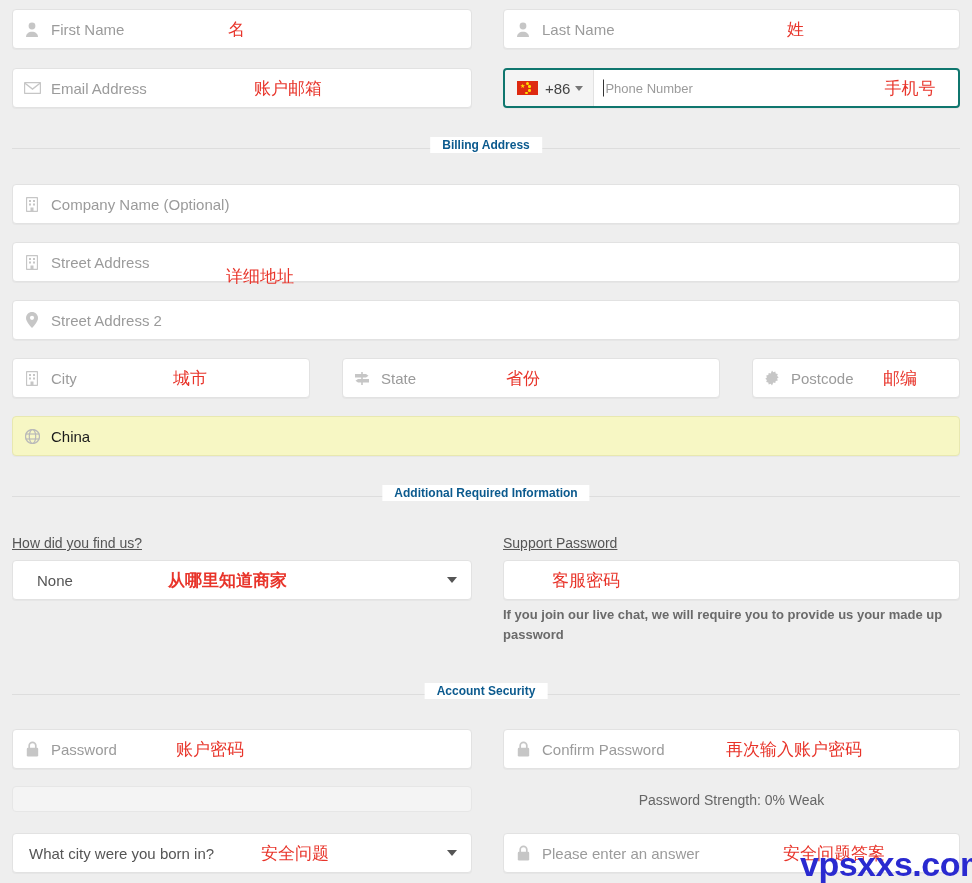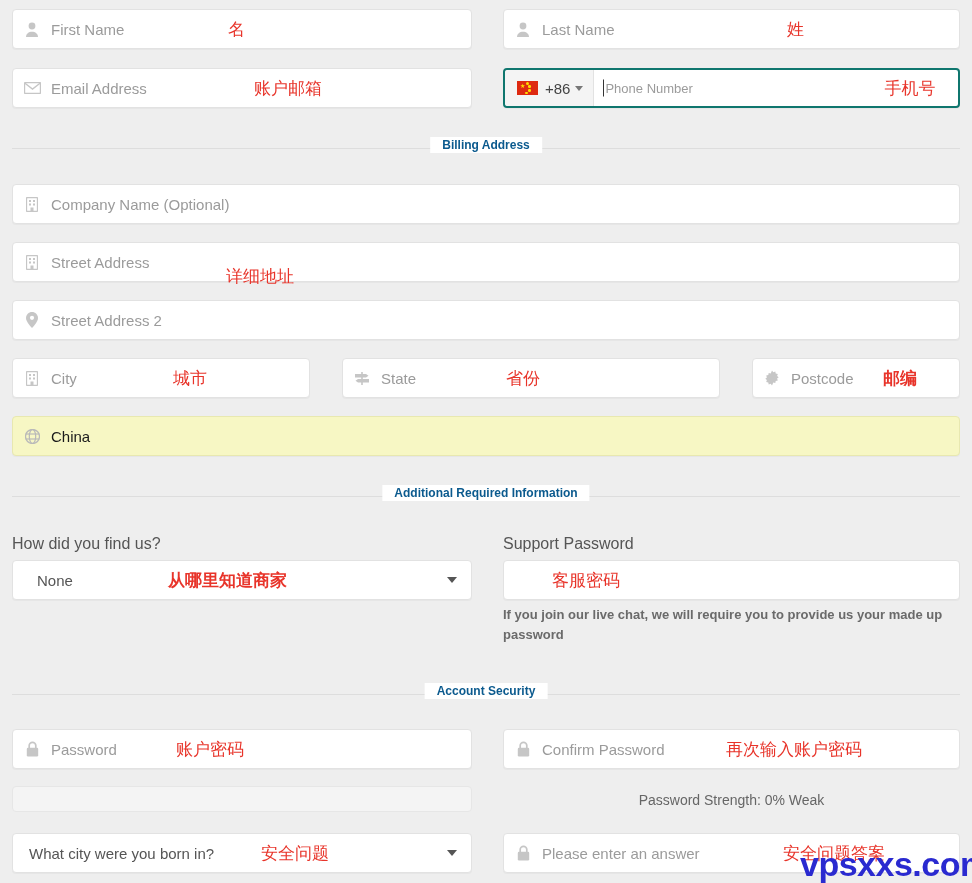--- a/index.html
+++ b/index.html
@@ -105,22 +105,23 @@
     font-weight: bold;
     font-size: 12px;
     padding: 1px 12px;
     white-space: nowrap;
   }
 
   
   .lbl {
     position: absolute;
     color: #555555;
-    font-size: 16px;
-    white-space: nowrap;
+    font-size: 14px;
+    white-space: nowrap;
+    text-decoration: underline;
   }
   .helptext {
     position: absolute;
     color: #6a6a6a;
     font-size: 13px;
     font-weight: bold;
     line-height: 20px;
     width: 470px;
   }
   .centerlbl {
@@ -364,21 +365,21 @@
     <span class="cn" style="left:163px;">省份</span>
   </div>
 
   <div class="field" style="left:752px; top:358px; width:208px;">
     <span class="ico">
       <svg width="16" height="16" viewBox="0 0 16 16">
           <path d="M8 0.6l1.3 1.6 2-0.7 0.4 2.1 2.1 0.4-0.7 2 1.6 1.3-1.6 1.3 0.7 2-2.1 0.4-0.4 2.1-2-0.7L8 15.4 6.7 13.8l-2 0.7-0.4-2.1-2.1-0.4 0.7-2L1.3 8.7 2.9 7.4l-0.7-2 2.1-0.4 0.4-2.1 2 0.7z" fill="#c6c6c6"></path>
         </svg>
     </span>
     <span class="ph">Postcode</span>
-    <span class="cn" style="left:130px;font-weight:bold;">邮编</span>
+    <span class="cn" style="left:130px;">邮编</span>
   </div>
 
   <div class="field autofill" style="left:12px; top:416px; width:948px;">
     <span class="ico">
       <svg width="15" height="15" viewBox="0 0 15 15">
           <circle cx="7.5" cy="7.5" r="7" fill="none" stroke="#b9b9b9" stroke-width="1.3"></circle>
           <ellipse cx="7.5" cy="7.5" rx="3.2" ry="7" fill="none" stroke="#b9b9b9" stroke-width="1.2"></ellipse>
           <line x1="0.6" y1="5" x2="14.4" y2="5" stroke="#b9b9b9" stroke-width="1.2"></line>
           <line x1="0.6" y1="10" x2="14.4" y2="10" stroke="#b9b9b9" stroke-width="1.2"></line>
         </svg>

